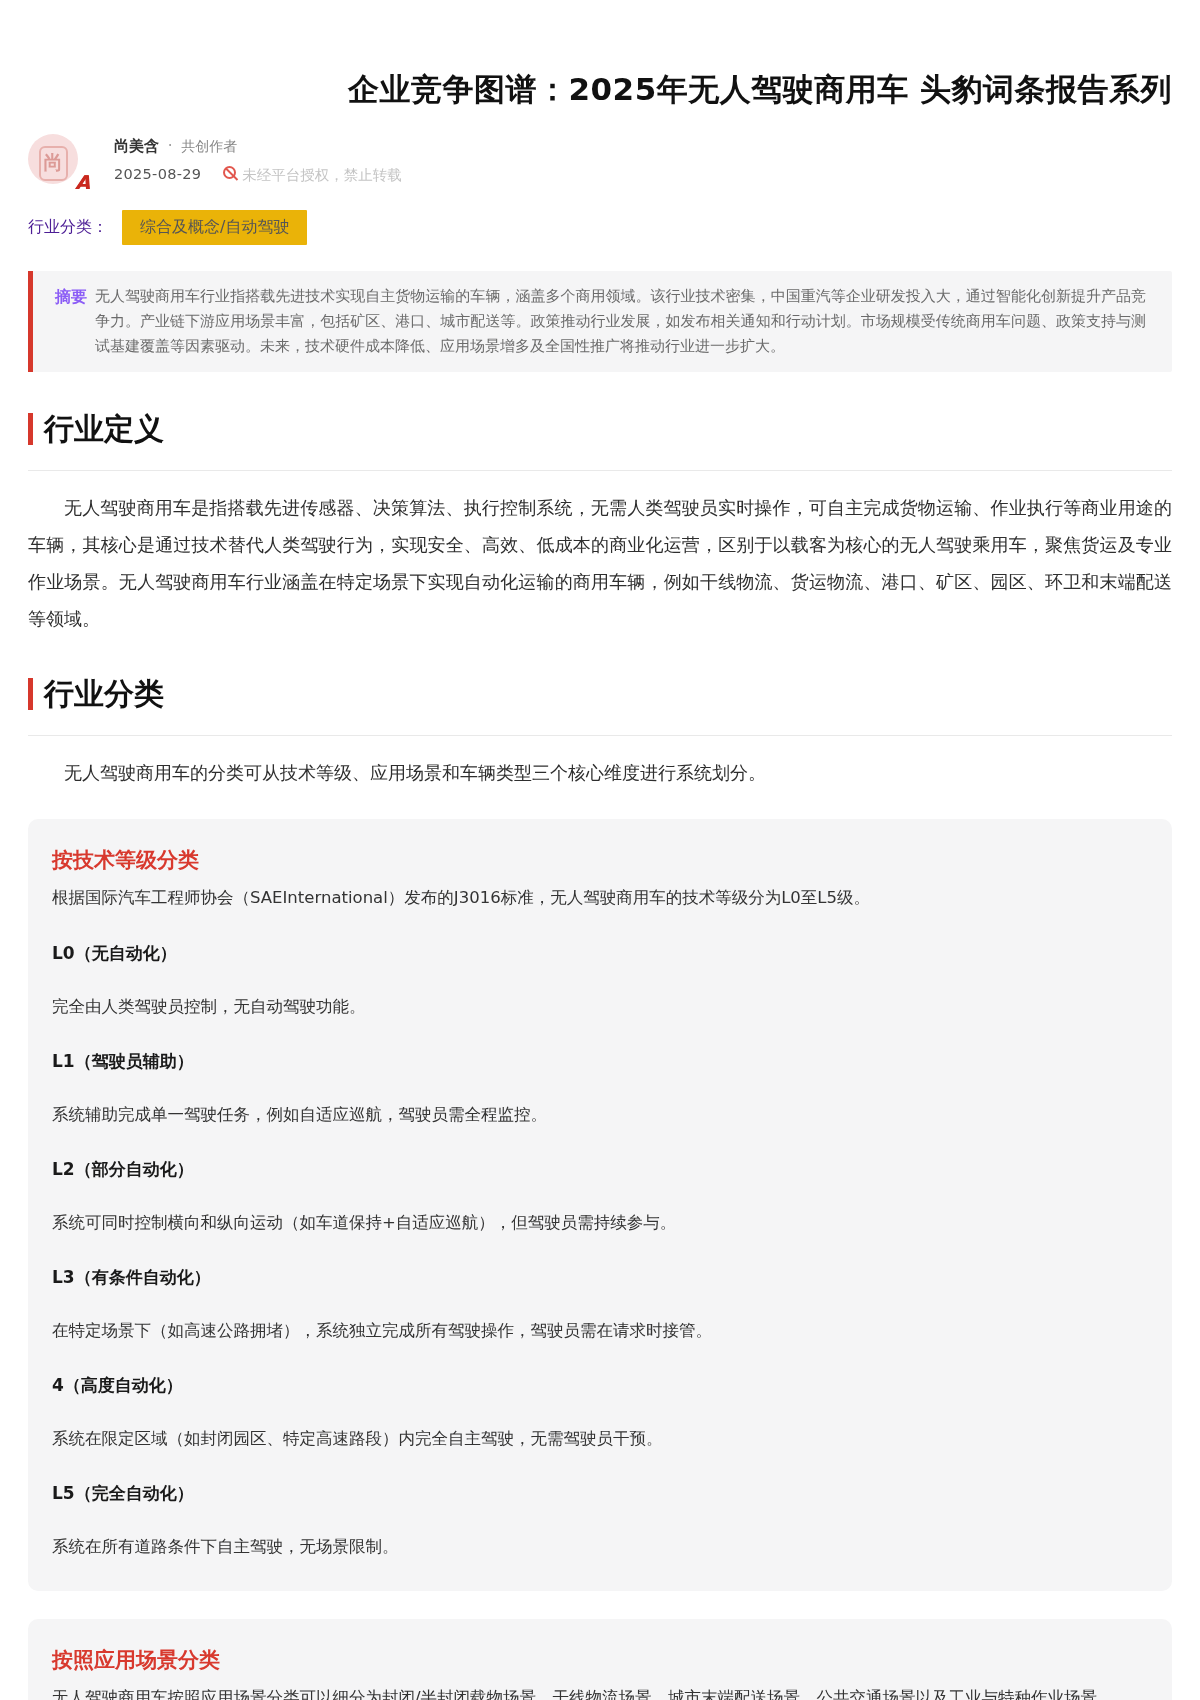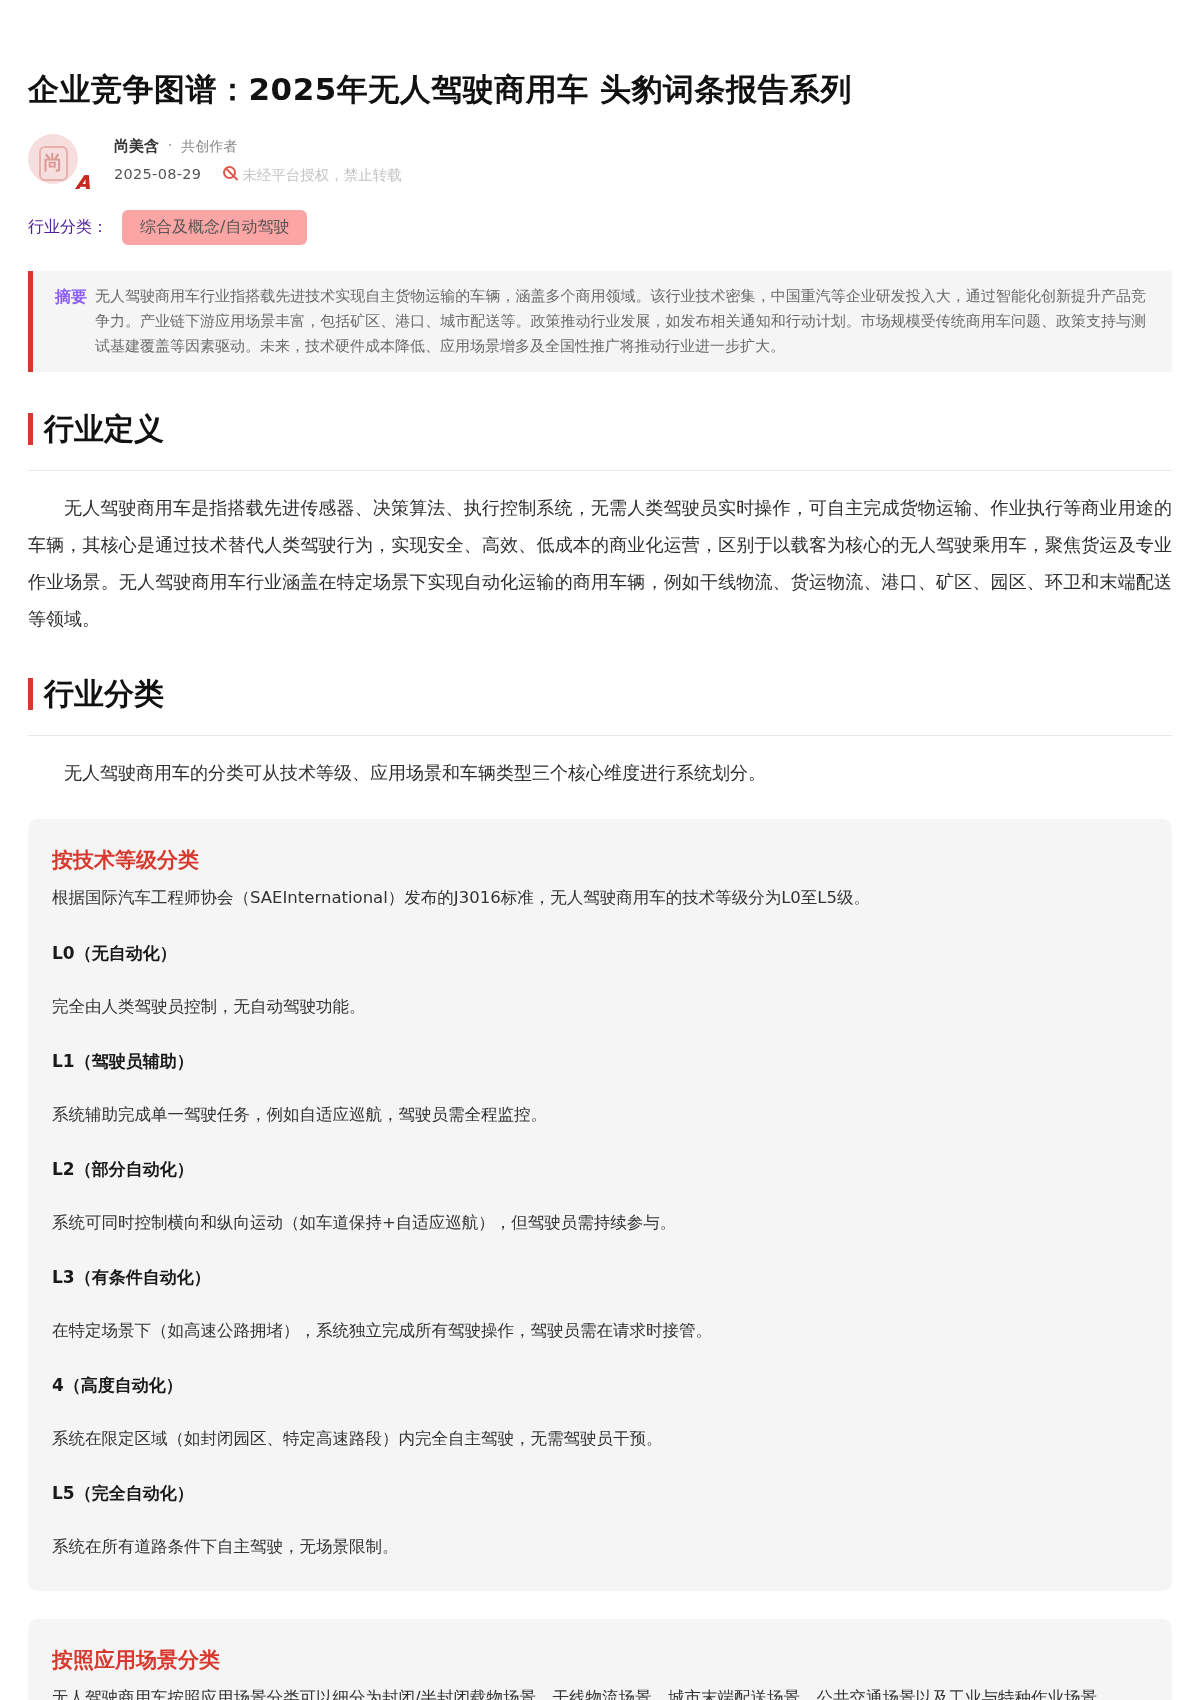--- a/index.html
+++ b/index.html
@@ -13,20 +13,21 @@
   }
   .page { padding: 70px 28px 0 28px; }
 
   
   .page-title {
     font-size: 31px;
     font-weight: 800;
     color: #111111;
     line-height: 38px;
     letter-spacing: 0.5px;
+    text-align: right;
   }
 
   
   .author-row { margin-top: 26px; display: flex; align-items: flex-start; }
   .avatar-wrap { position: relative; width: 50px; height: 56px; flex: 0 0 auto; }
   .avatar {
     width: 50px; height: 50px; border-radius: 50%;
     background: #f7dede; overflow: hidden;
     display: flex; align-items: center; justify-content: center;
     cursor: pointer;
@@ -59,22 +60,22 @@
     content: ""; position: absolute; left: -2px; top: 4.5px;
     width: 17px; height: 2px; background: #e2574e;
     transform: rotate(45deg);
   }
   .license-notice { color: #c4c4c4; }
 
   
   .category-row { margin-top: 20px; display: flex; align-items: center; }
   .cat-label { color: #4c1d95; font-size: 16px; }
   .cat-tag {
-    margin-left: 14px; background: #fca5a5; color: #555555;
-    font-size: 16px; padding: 7px 18px; border-radius: 6px;
+    margin-left: 14px; background: #eab308; color: #555555;
+    font-size: 16px; padding: 7px 18px; border-radius: 1px;
     cursor: pointer;
   }
 
   
   .abstract {
     margin-top: 26px;
     background: #f5f5f6;
     border-left: 5px solid #d6382c;
     border-radius: 0 2px 2px 0;
     padding: 13px 26px 13px 22px;

